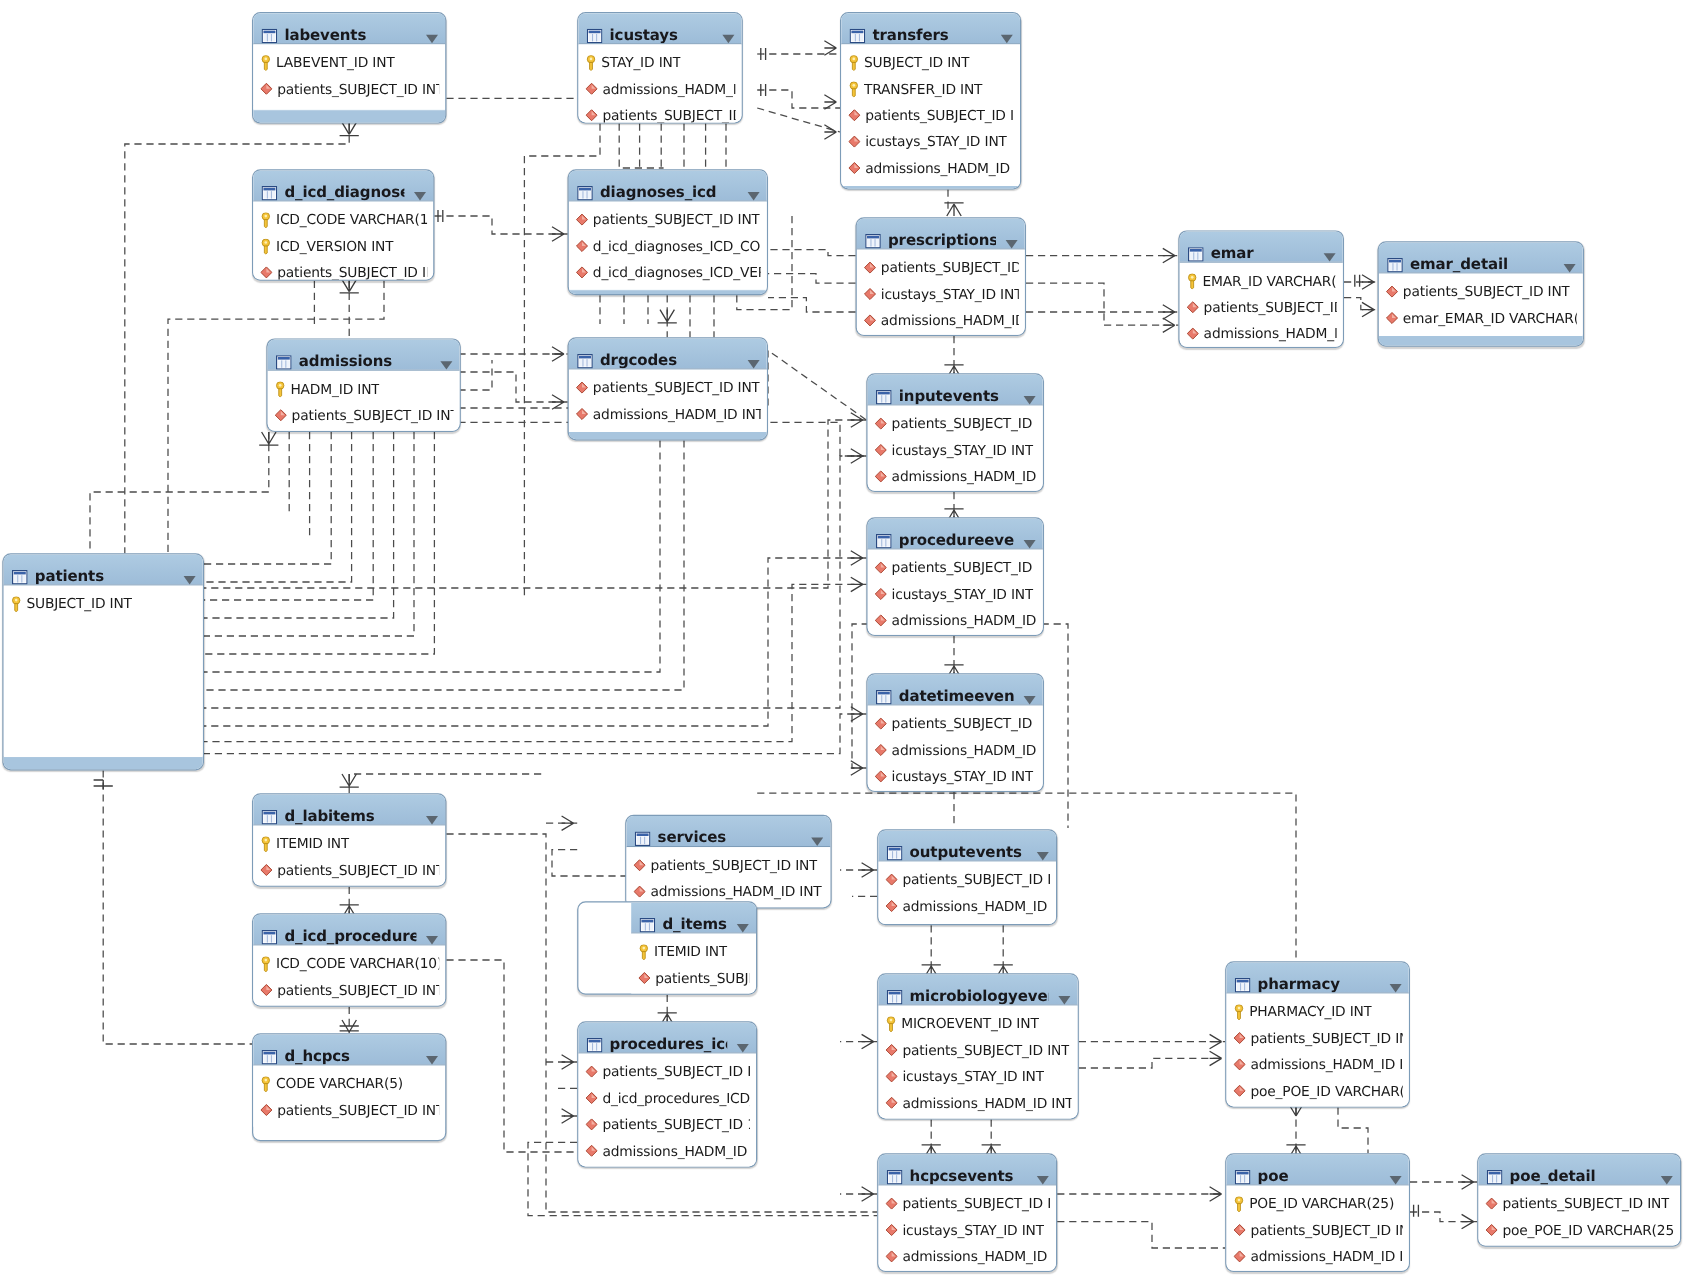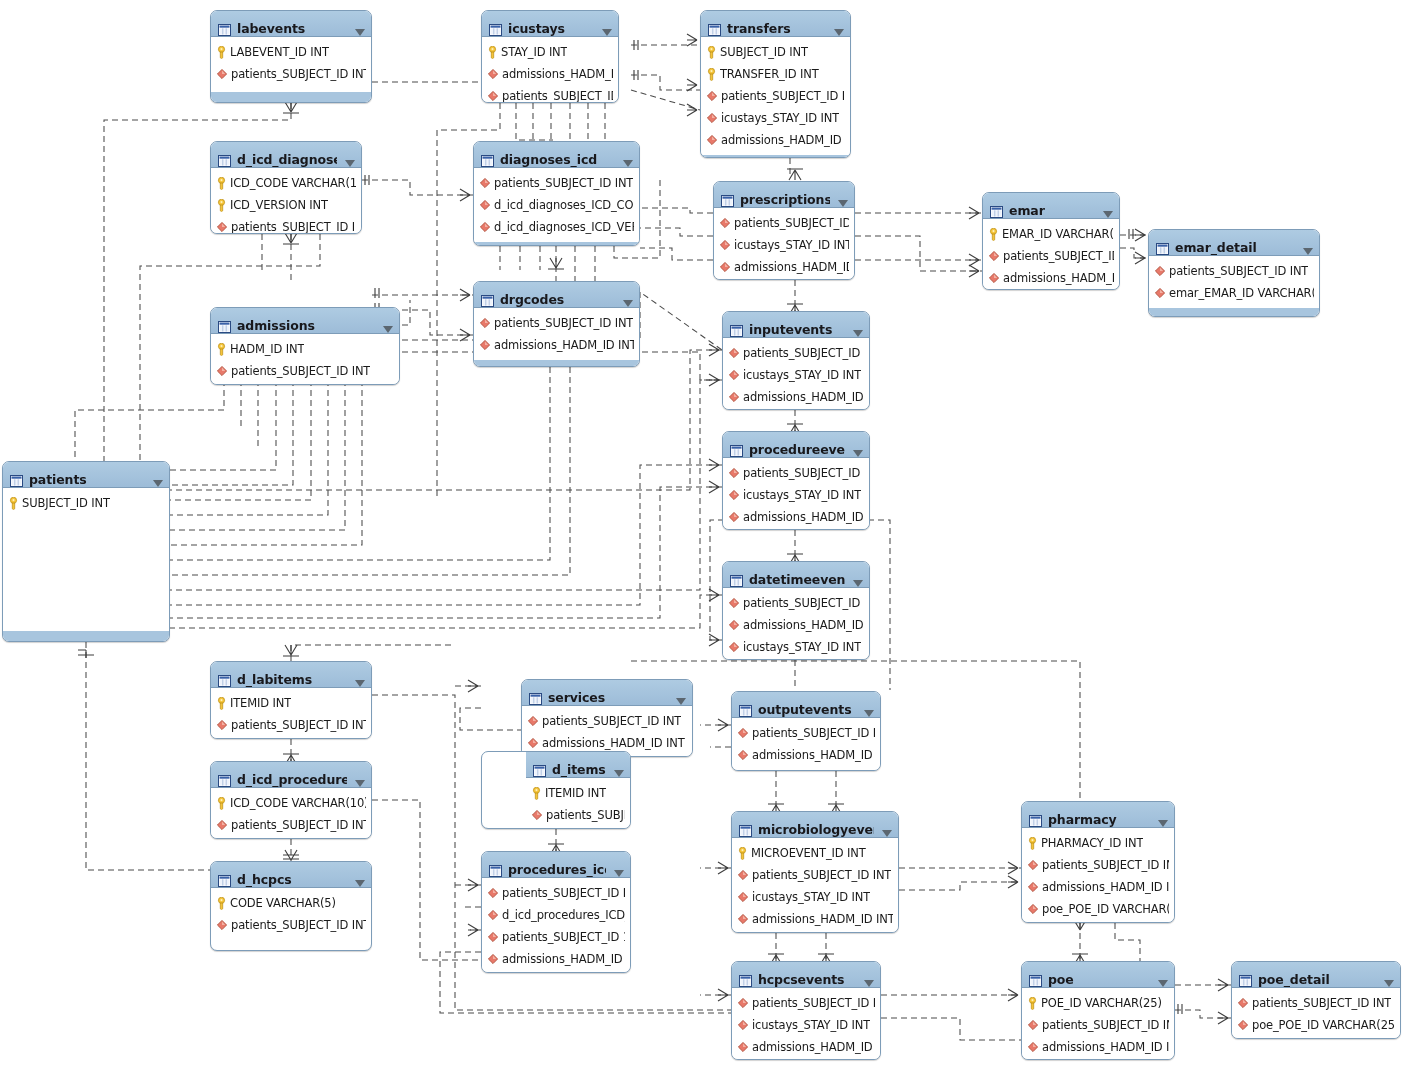--- a/index.html
+++ b/index.html
@@ -543,21 +543,21 @@
         </div>
         <div class="field">
           <svg class="diamond-icon" viewBox="0 0 10 10">
             <path d="M5 0.4 L9.6 5 L5 9.6 L0.4 5 Z" fill="#e8796a" stroke="#a8442f" stroke-width="0.8"></path>
             <path d="M5 1.6 L8.2 5 L5 5 Z" fill="#f3b2a4"></path>
           </svg>
           <span class="field-name">admissions_HADM_ID …</span>
         </div>
       </div>
     </div>
-    <div class="entity" style="left: 1148px; top: 201px; width: 172px; height: 88px; margin-top: 28px;">
+    <div class="entity" style="left: 1148px; top: 201px; width: 172px; height: 88px;">
       <div class="ent-header">
         <svg class="tbl-icon" viewBox="0 0 13 12">
           <rect x="0.5" y="0.5" width="12" height="11" fill="#ffffff" stroke="#2a4a82" stroke-width="1"></rect>
           <rect x="1.5" y="1.5" width="10" height="2.2" fill="#3a62a8"></rect>
           <rect x="1.5" y="4.3" width="10" height="6.2" fill="#eef3fb"></rect>
           <path d="M4.8 4.3 L4.8 10.5 M8.2 4.3 L8.2 10.5" stroke="#9db4d8" stroke-width="0.8"></path>
         </svg>
         <span class="ent-title">emar_detail</span>
         <span class="caret"></span>
       </div>
@@ -572,21 +572,21 @@
         <div class="field">
           <svg class="diamond-icon" viewBox="0 0 10 10">
             <path d="M5 0.4 L9.6 5 L5 9.6 L0.4 5 Z" fill="#e8796a" stroke="#a8442f" stroke-width="0.8"></path>
             <path d="M5 1.6 L8.2 5 L5 5 Z" fill="#f3b2a4"></path>
           </svg>
           <span class="field-name">emar_EMAR_ID VARCHAR(1…</span>
         </div>
       </div>
       <div class="ent-footer"></div>
     </div>
-    <div class="entity" style="left: 210px; top: 282px; width: 190px; height: 78px; margin-top: 25px;">
+    <div class="entity" style="left: 222px; top: 282px; width: 162px; height: 78px;">
       <div class="ent-header">
         <svg class="tbl-icon" viewBox="0 0 13 12">
           <rect x="0.5" y="0.5" width="12" height="11" fill="#ffffff" stroke="#2a4a82" stroke-width="1"></rect>
           <rect x="1.5" y="1.5" width="10" height="2.2" fill="#3a62a8"></rect>
           <rect x="1.5" y="4.3" width="10" height="6.2" fill="#eef3fb"></rect>
           <path d="M4.8 4.3 L4.8 10.5 M8.2 4.3 L8.2 10.5" stroke="#9db4d8" stroke-width="0.8"></path>
         </svg>
         <span class="ent-title">admissions</span>
         <span class="caret"></span>
       </div>

